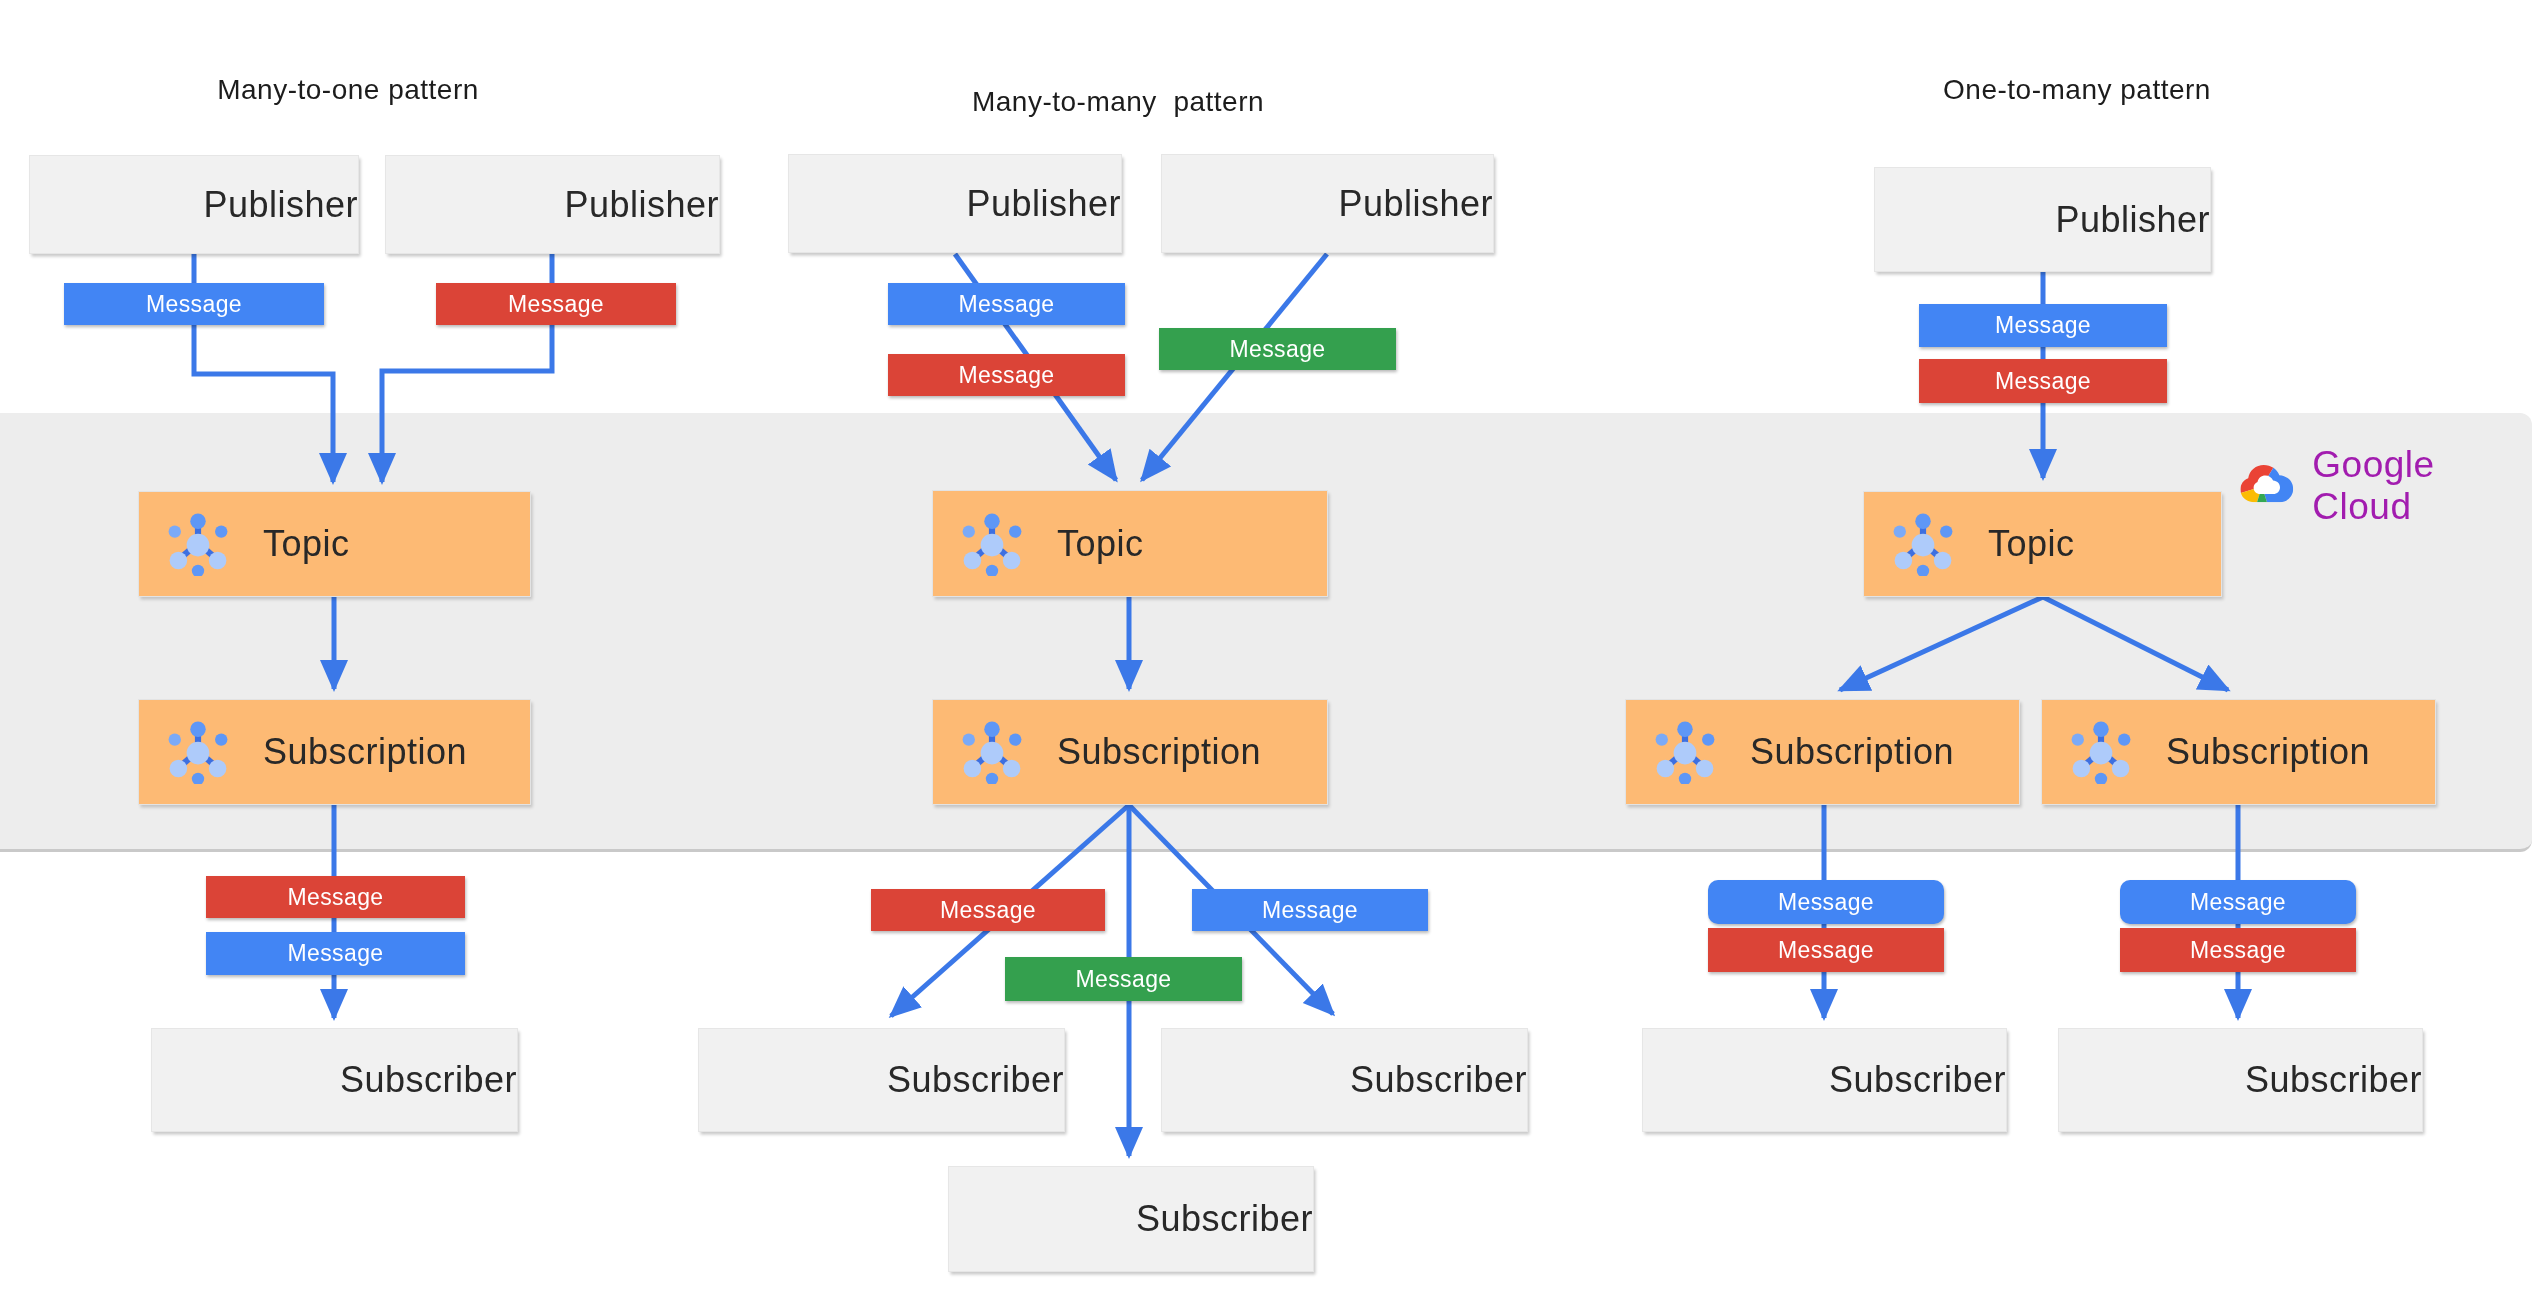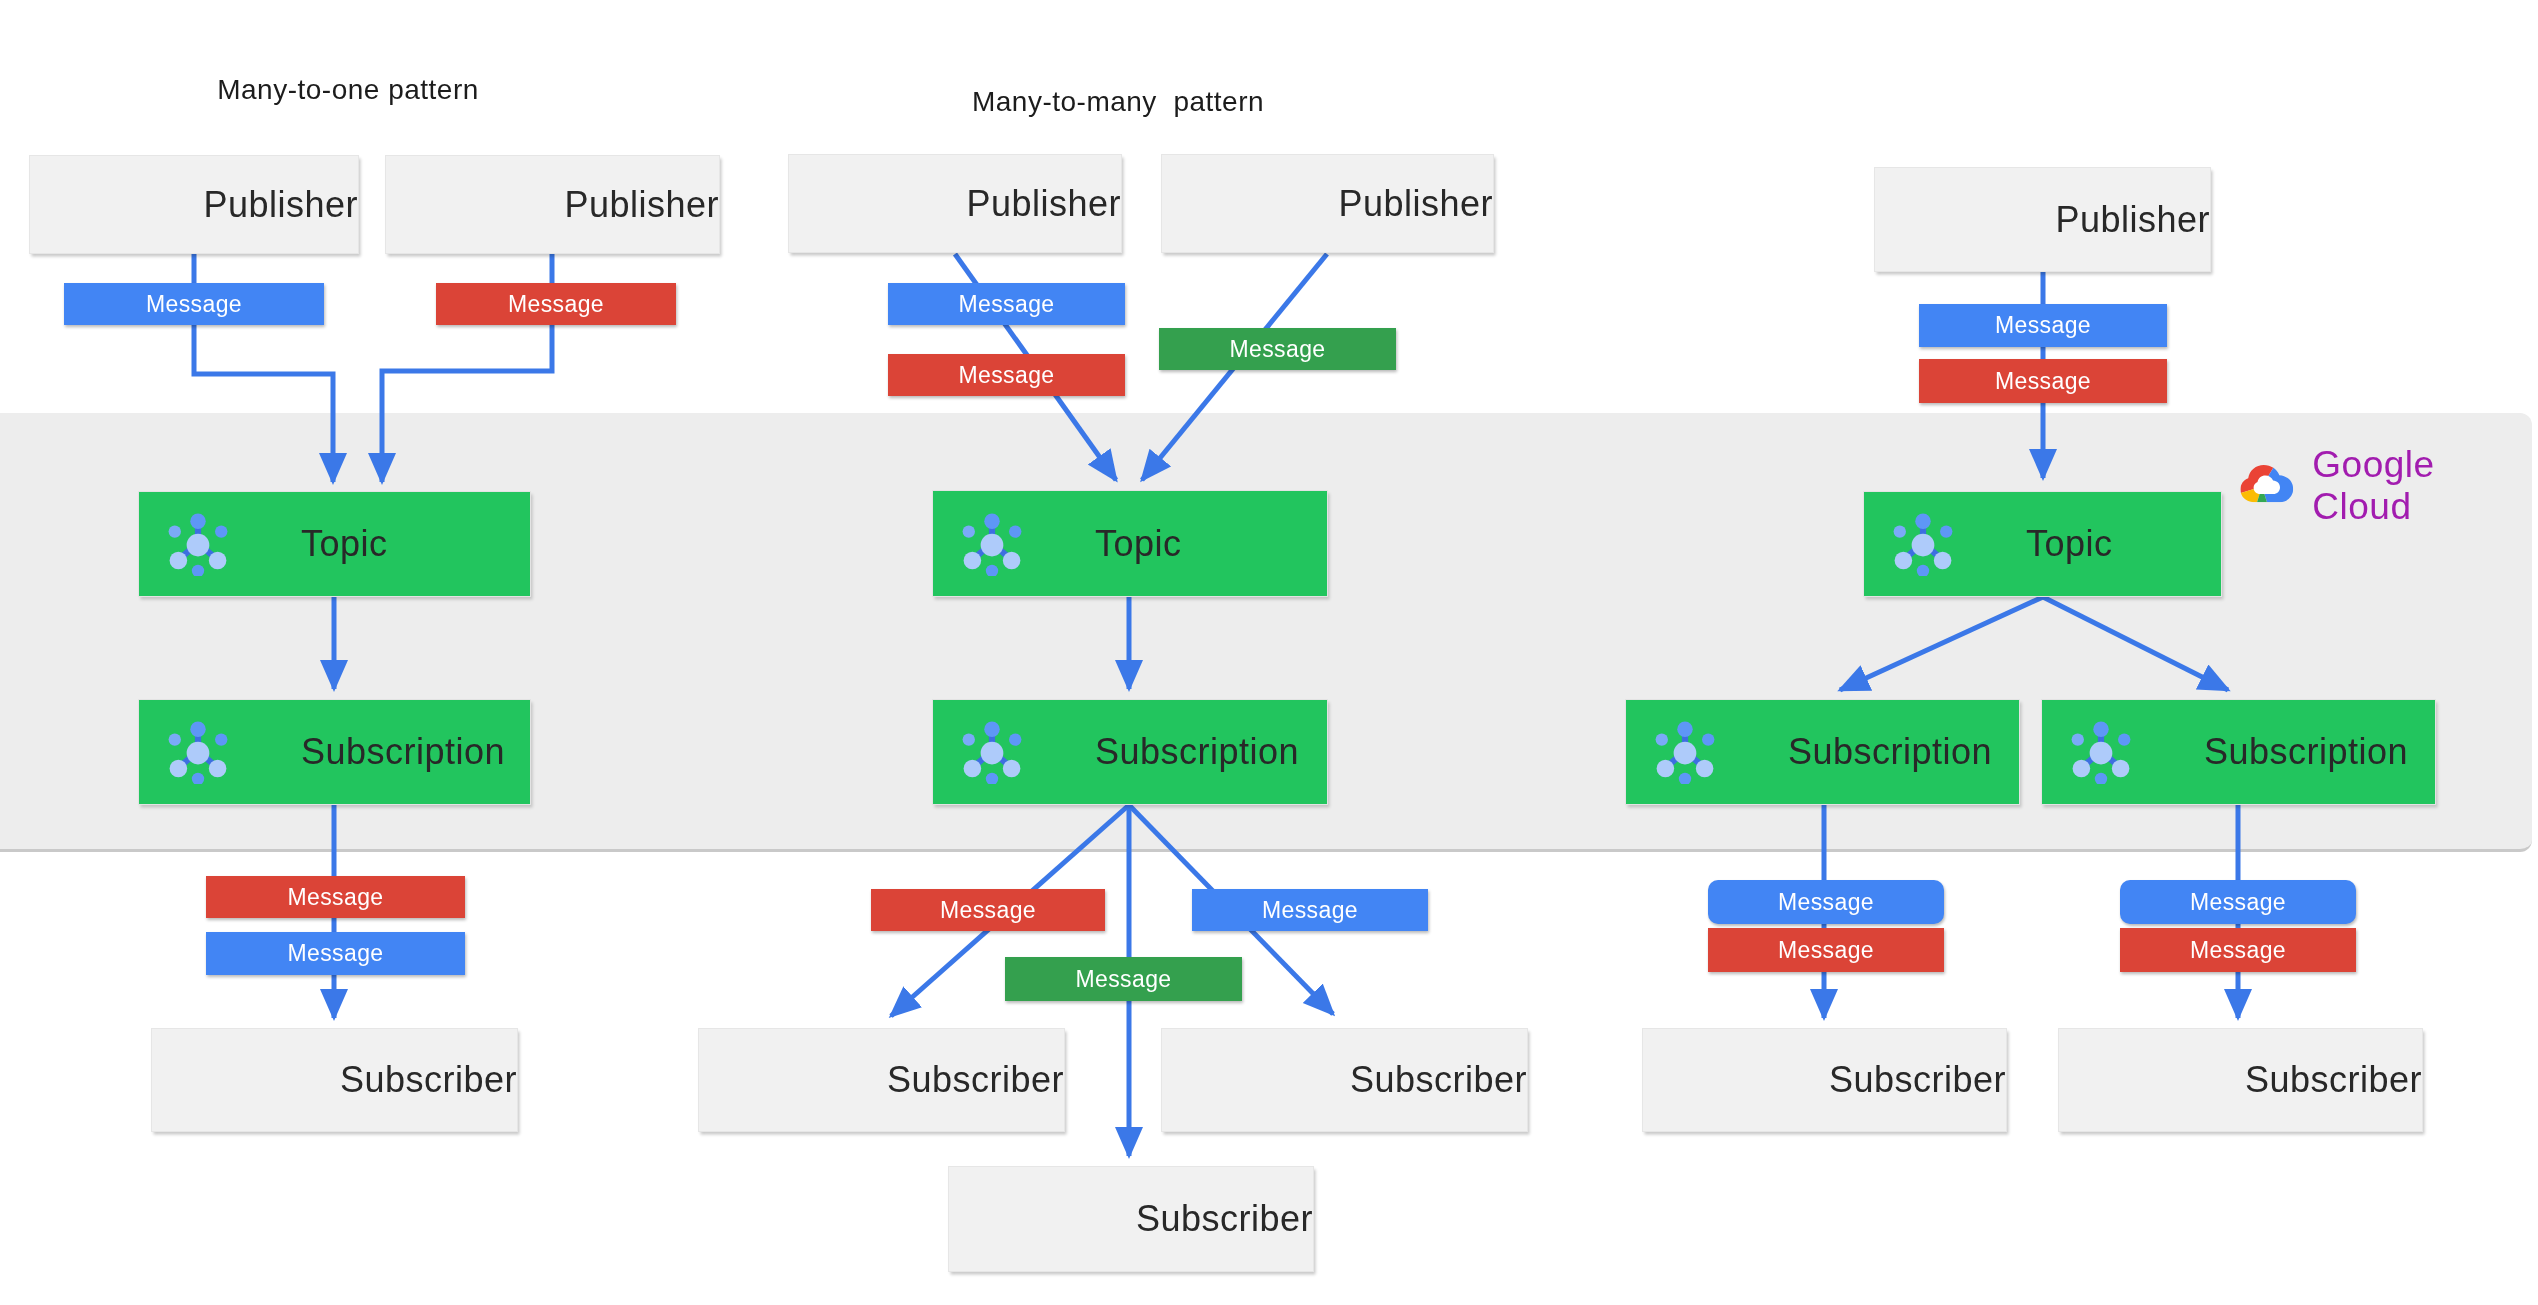--- a/index.html
+++ b/index.html
@@ -18,23 +18,23 @@
   }
   .box{
     position:absolute;box-sizing:border-box;display:flex;align-items:center;
     justify-content:flex-end;font-size:36px;color:#282828;letter-spacing:0.5px;
   }
   .box.gray{
     background:#f1f1f1;border:1px solid #e6e6e6;
     box-shadow:1.5px 2.5px 3px rgba(0,0,0,0.22);
   }
   .box.white{
-    background:#22c55e;border:1px solid #e3e3e3;
+    background:#fdba74;border:1px solid #e3e3e3;
     box-shadow:1.5px 2.5px 3px rgba(0,0,0,0.18);
-    justify-content:flex-start;padding-left:28px;gap:38px;
+    justify-content:flex-start;padding-left:28px;
   }
   .box .pubsub-ic{width:62px;height:64px;flex:0 0 auto;margin-right:34px;}
   .chip{
     position:absolute;display:flex;align-items:center;justify-content:center;
     color:#ffffff;font-size:23px;letter-spacing:0.4px;
     box-shadow:1px 2px 3px rgba(0,0,0,0.28);
   }
   .chip.rounded{border-radius:10px;}
   #logo{
     position:absolute;left:2238px;top:444px;display:flex;align-items:center;
@@ -100,20 +100,21 @@
       <polyline points="2238,805 2238,1018" fill="none" stroke="#3b78e8" stroke-width="5" stroke-linejoin="miter" marker-end="url(#arrow-head)"></polyline>
     </svg>
   <div id="logo">
     <svg>
       <use href="#gcloud-icon" width="60" height="48"></use>
     </svg>
     <span class="logo-text">Google Cloud</span>
   </div>
 <div class="title" style="left: 348px; top: 90px;">Many-to-one pattern</div>
     <div class="title" style="left: 1118px; top: 102px;">Many-to-many  pattern</div>
+    <div class="title" style="left: 2077px; top: 90px;">One-to-many pattern</div>
     <div class="chip" style="left: 64px; top: 283px; width: 260px; height: 42px; background: rgb(66, 133, 244);">
       <span>Message</span>
     </div>
     <div class="chip" style="left: 436px; top: 283px; width: 240px; height: 42px; background: rgb(219, 68, 55);">
       <span>Message</span>
     </div>
     <div class="chip" style="left: 206px; top: 876px; width: 259px; height: 42px; background: rgb(219, 68, 55);">
       <span>Message</span>
     </div>
     <div class="chip" style="left: 206px; top: 932px; width: 259px; height: 43px; background: rgb(66, 133, 244);">

